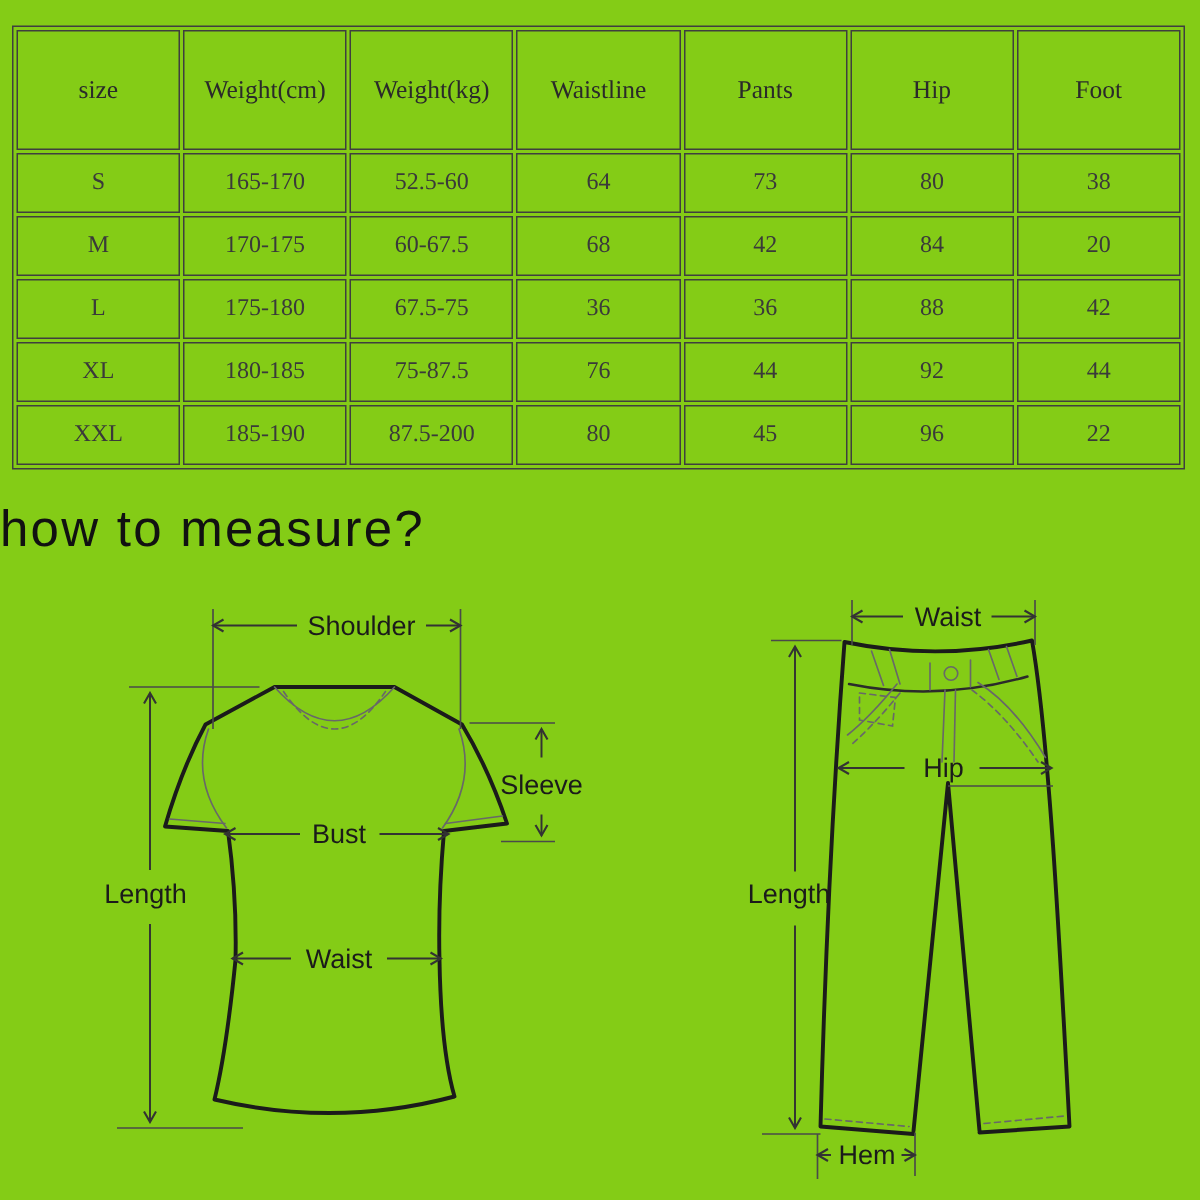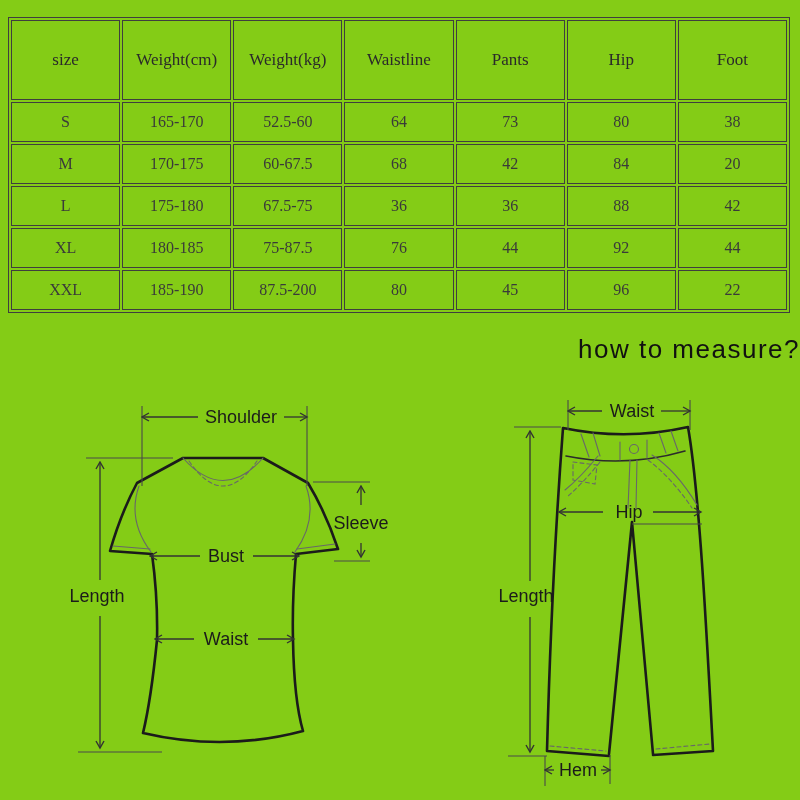--- a/index.html
+++ b/index.html
@@ -17,22 +17,22 @@
     border:1px solid #3f3f3f;text-align:center;vertical-align:middle;
     font-weight:normal;padding:0;
   }
   table.size-chart thead tr{height:80px;}
   table.size-chart thead th{font-size:17px;}
   table.size-chart tbody tr{height:40px;}
   table.size-chart tbody td{font-size:16px;color:#3a3a3a;}
 
   
   .measure-heading{
-    position:absolute;left:0;top:334px;width:800px;text-align:right;
-    font-size:26px;letter-spacing:1.5px;color:#111;font-weight:400;
+    position:absolute;left:0;top:334px;width:800px;text-align:left;
+    font-size:34px;letter-spacing:1.5px;color:#111;font-weight:400;
   }
 
   
   svg.diagram{position:absolute;left:0;top:385px;}
   .outline{fill:none;stroke:#1b1b1b;stroke-width:2.6;stroke-linejoin:round;stroke-linecap:round;}
   .mid{fill:none;stroke:#2b2b2b;stroke-width:1.6;stroke-linecap:round;}
   .detail{fill:none;stroke:#686868;stroke-width:1.1;stroke-linecap:round;}
   .dash{stroke-dasharray:4 3;}
   .dim{fill:none;stroke:#333333;stroke-width:1.3;}
   .ref{fill:none;stroke:#4a4a4a;stroke-width:1.1;}

